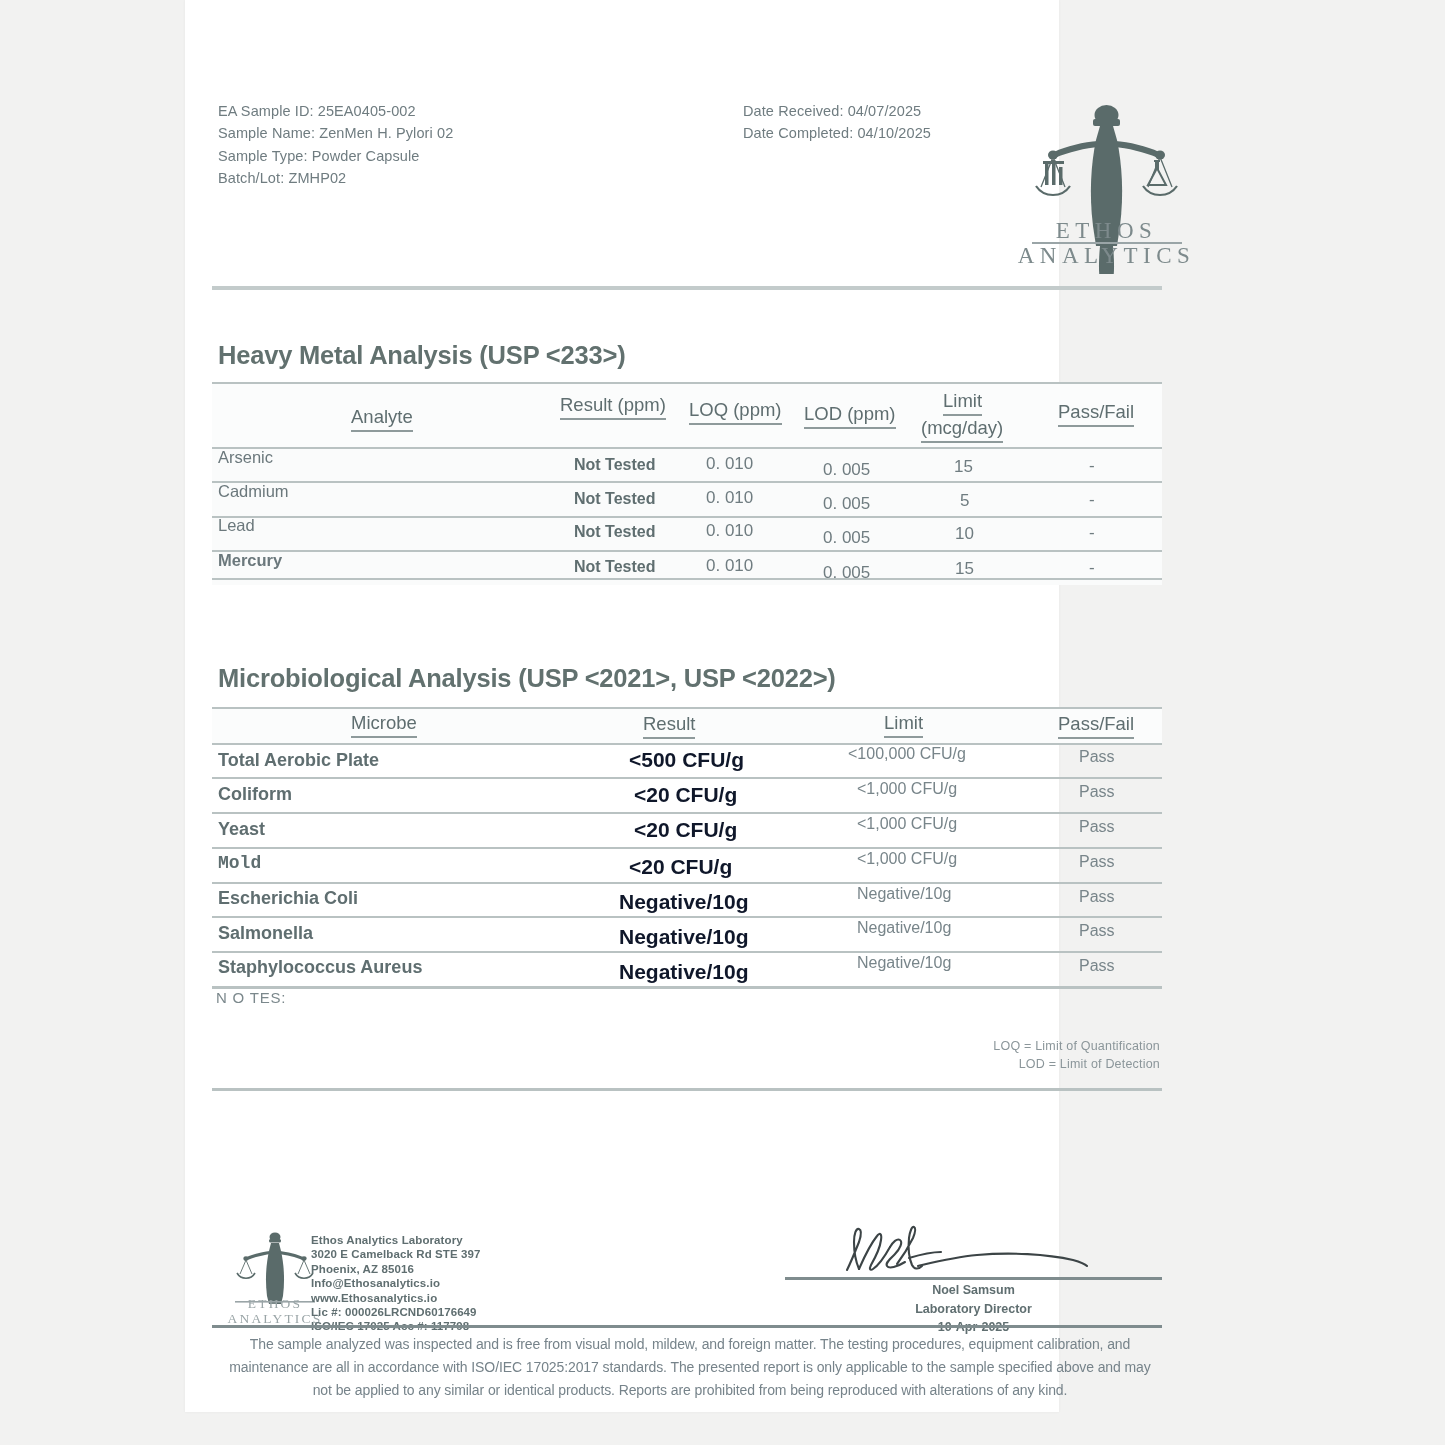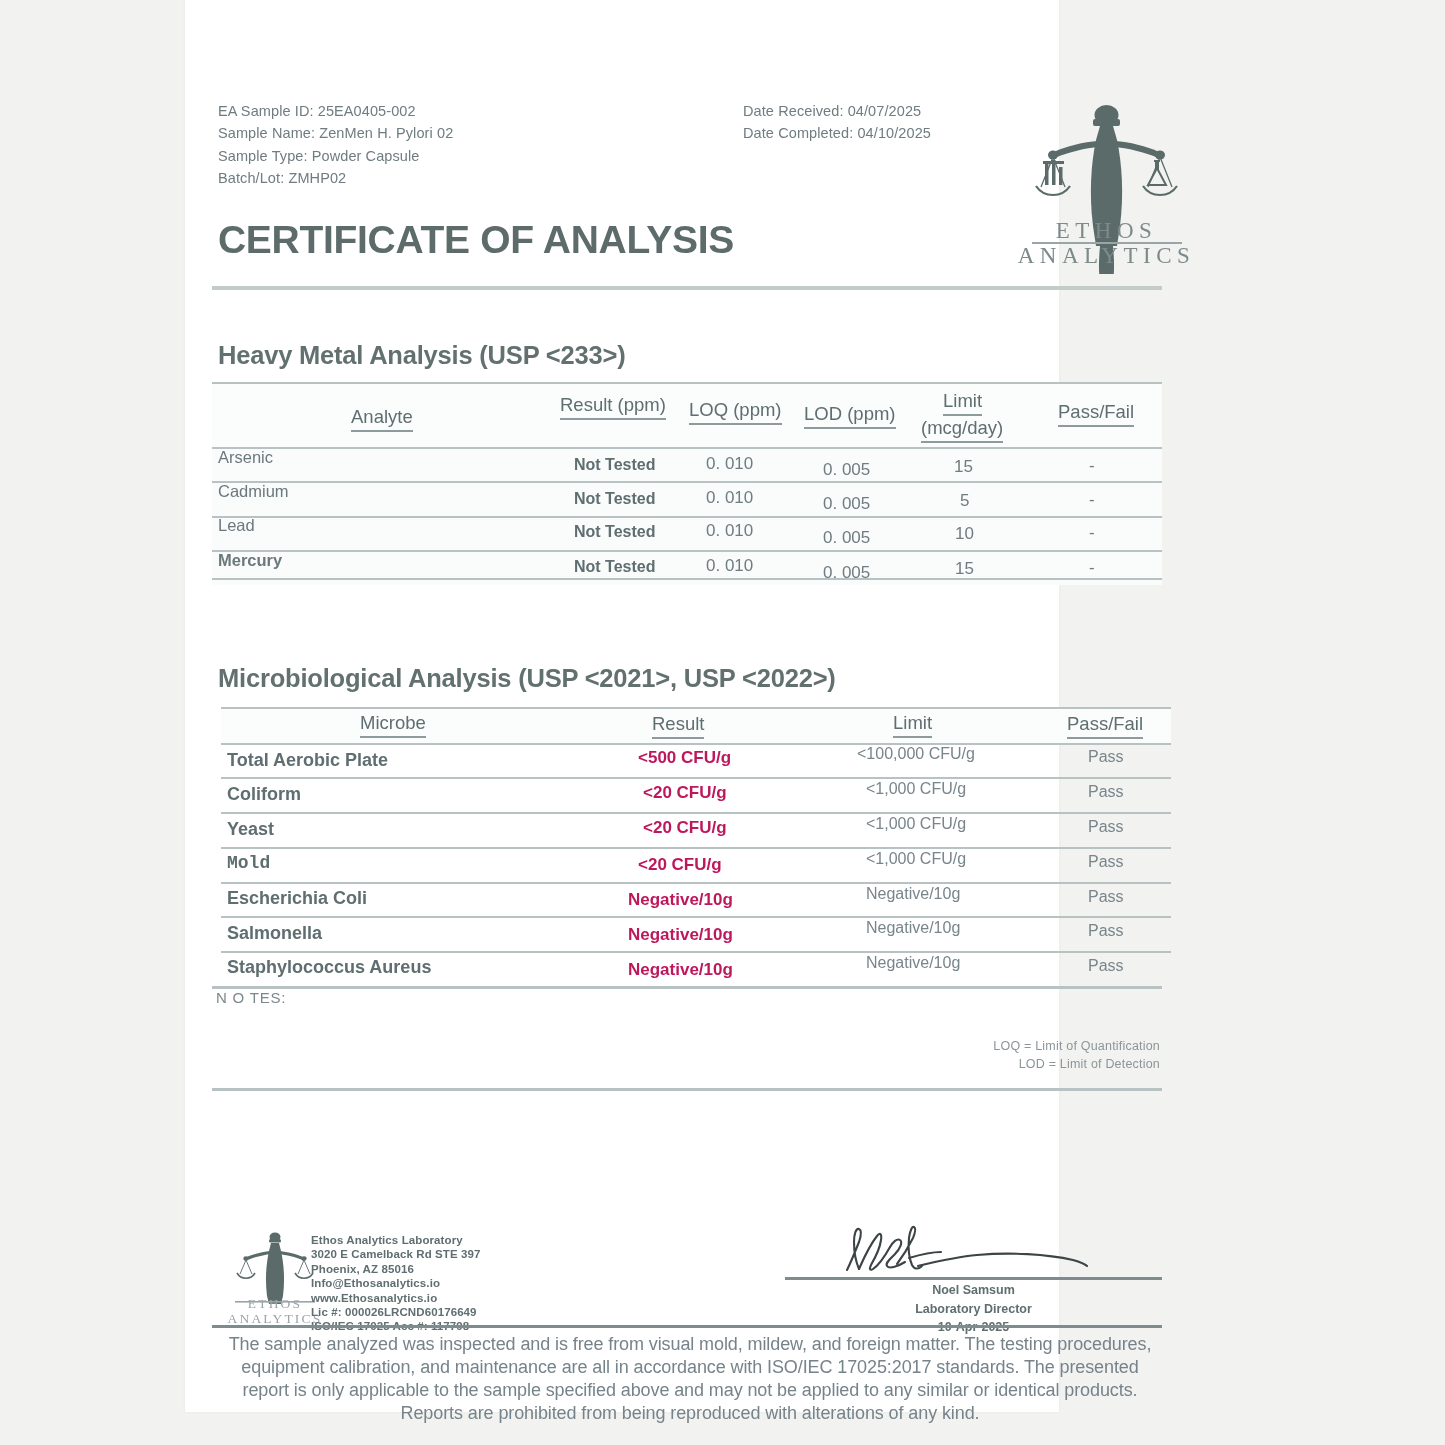--- a/index.html
+++ b/index.html
@@ -148,21 +148,21 @@
   }
   .hcell u, .hcell .ul {
     text-decoration: none;
     border-bottom: 2px solid #8e9a9b;
     padding-bottom: 3px;
   }
 
   
   #tbl-hm { top: 382px; height: 198px; }
   
-  #tbl-mb { top: 707px; height: 283px; margin-left: 9px; }
+  #tbl-mb { top: 707px; height: 283px; }
 
   .an-name {
     font-size: 16.5px;
     color: #6b787c;
   }
   .hm-val {
     font-size: 17px;
     color: #6f7c80;
   }
   .hm-res {
@@ -170,23 +170,23 @@
     font-weight: bold;
     color: #5f6e70;
   }
 
   .mb-name {
     font-size: 18px;
     font-weight: bold;
     color: #5f6e70;
   }
   .mb-res {
-    font-size: 17px;
-    font-weight: bold;
-    color: #be185d;
+    font-size: 21px;
+    font-weight: bold;
+    color: #0f172a;
   }
   .mb-lim {
     font-size: 16px;
     color: #78858a;
   }
   .mb-pf {
     font-size: 16px;
     color: #78858a;
   }
 
@@ -310,21 +310,21 @@
     width: 950px;
     height: 2.5px;
     background: #7f8c8e;
   }
   .disclaimer {
     position: absolute;
     left: 40px;
     top: 1333px;
     width: 930px;
     text-align: center;
-    font-size: 18px;
+    font-size: 14px;
     color: #76838a;
     line-height: 23px;
     letter-spacing: -0.1px;
   }
 </style>
 </head>
 <body>
 
 <div class="page">
 <div class="inner">
@@ -380,21 +380,20 @@
         <path d="M142,68 L142,76 L134,91 L152,91 L144,76 L144,68 Z"></path>
         <path d="M140,67 L146,67"></path>
       </g>
 
       <rect x="18" y="148" width="150" height="2" fill="#9aa5a7"></rect>
     </svg>
   </div>
   <div class="logo-word-1">ETHOS</div>
   <div class="logo-word-2">ANALYTICS</div>
 
-  <div class="coa-title">CERTIFICATE OF ANALYSIS</div>
   <div class="rule-main"></div>
 
   <div class="sect-h sect-hm">Heavy Metal Analysis (USP &lt;233&gt;)</div>
 
   <div class="tbl" id="tbl-hm">
     <div class="topline"></div>
     <div class="hdrband" style="top:2px;height:63px;"></div>
 
     <div class="hcell" style="left:139px;top:24px;"><span class="ul">Analyte</span></div>
     <div class="hcell" style="left:348px;top:12px;"><span class="ul">Result (ppm)</span></div>

